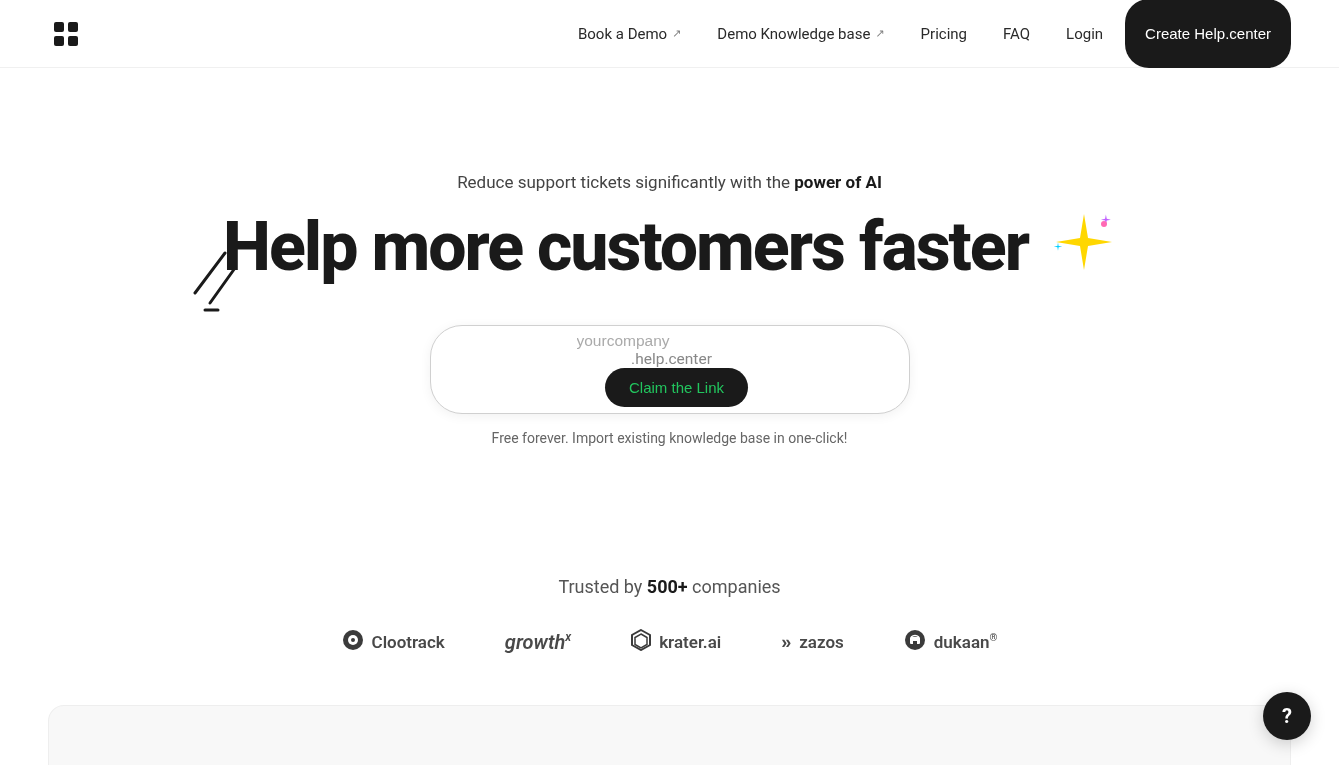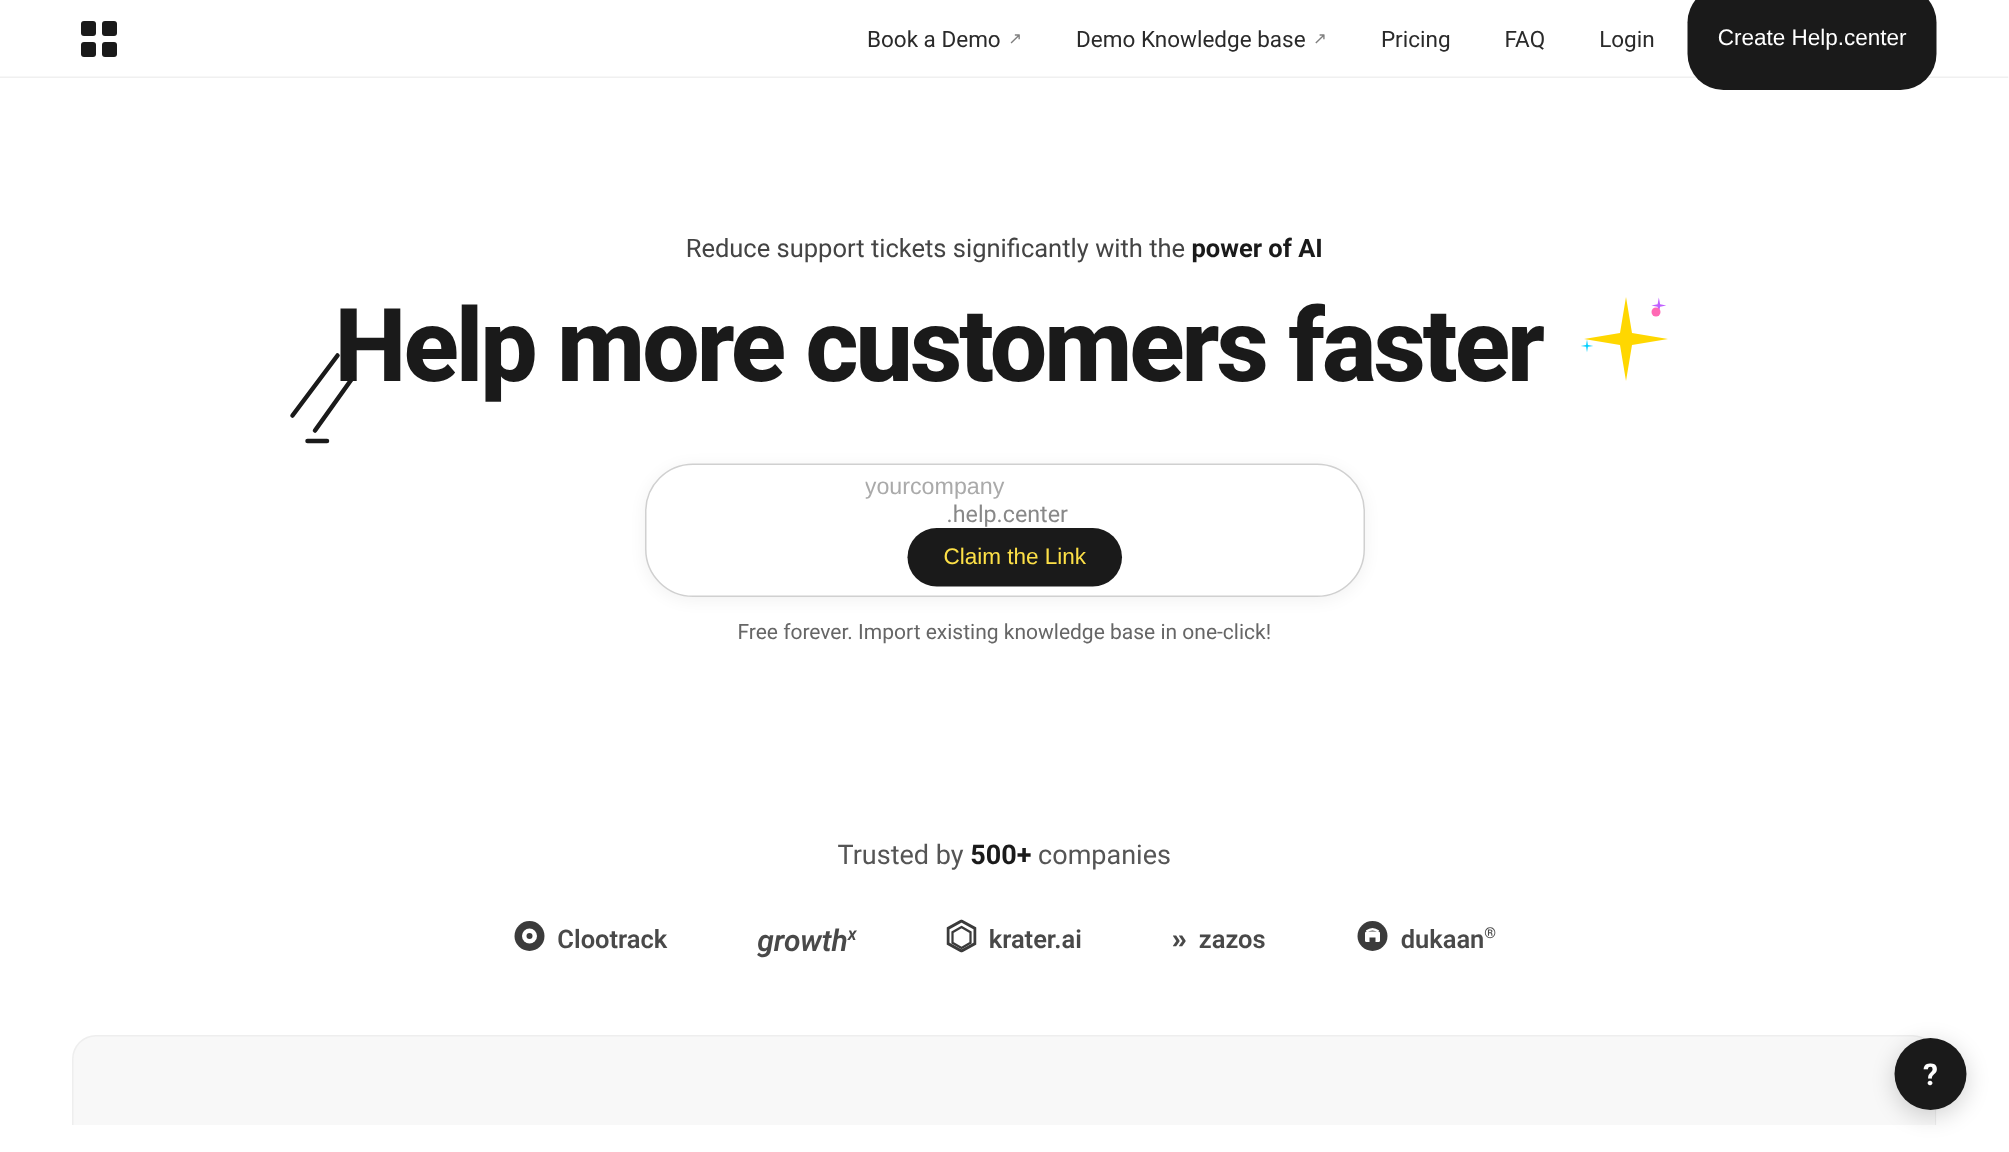--- a/index.html
+++ b/index.html
@@ -16,21 +16,21 @@
       min-height: 768px;
       overflow-x: hidden;
     }
 
     
     nav {
       display: flex;
       align-items: center;
       justify-content: space-between;
       padding: 0 48px;
-      height: 52px;
+      height: 68px;
       border-bottom: 1px solid #f0f0f0;
       position: sticky;
       top: 0;
       background: #fff;
       z-index: 100;
     }
 
     .nav-links {
       display: flex;
       align-items: center;
@@ -158,21 +158,21 @@
     }
 
     .domain-suffix {
       color: #888;
       font-size: 15.5px;
       margin-right: 10px;
     }
 
     .claim-button {
       background: #1a1a1a;
-      color: #fde047;
+      color: #22c55e;
       border: none;
       padding: 11px 24px;
       border-radius: 24px;
       font-size: 15px;
       font-weight: 500;
       cursor: pointer;
       white-space: nowrap;
     }
 
     .hero-note {

